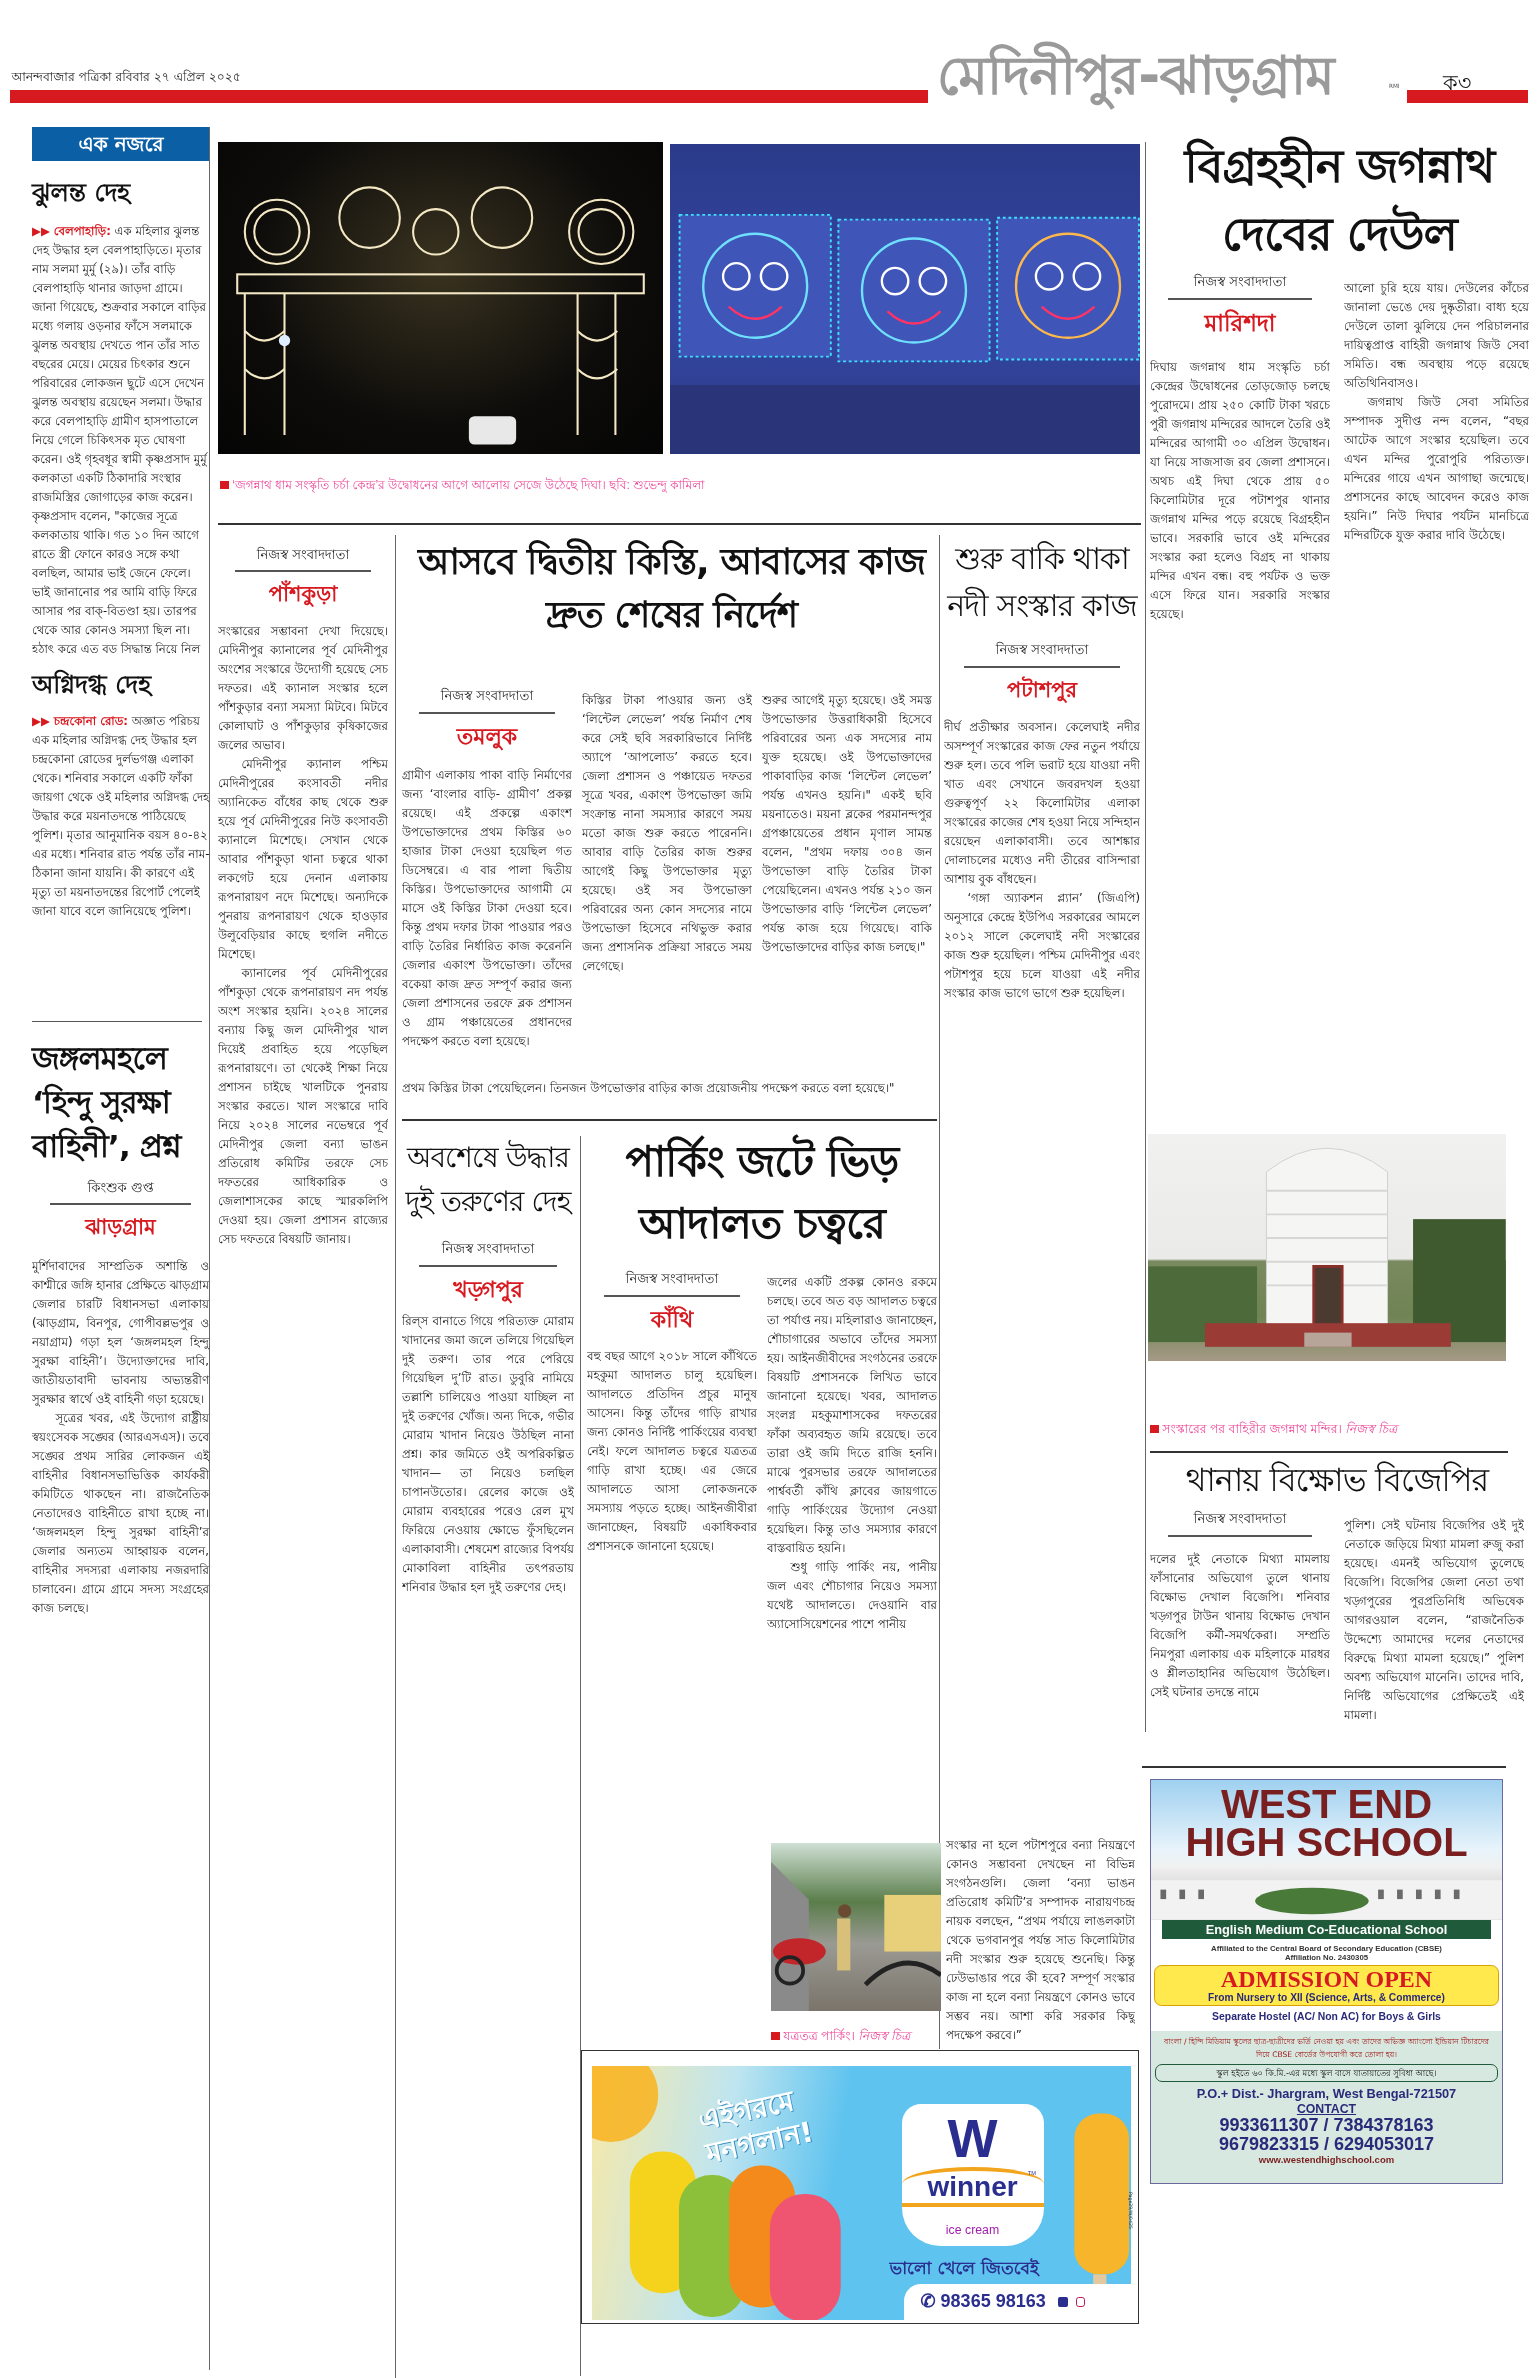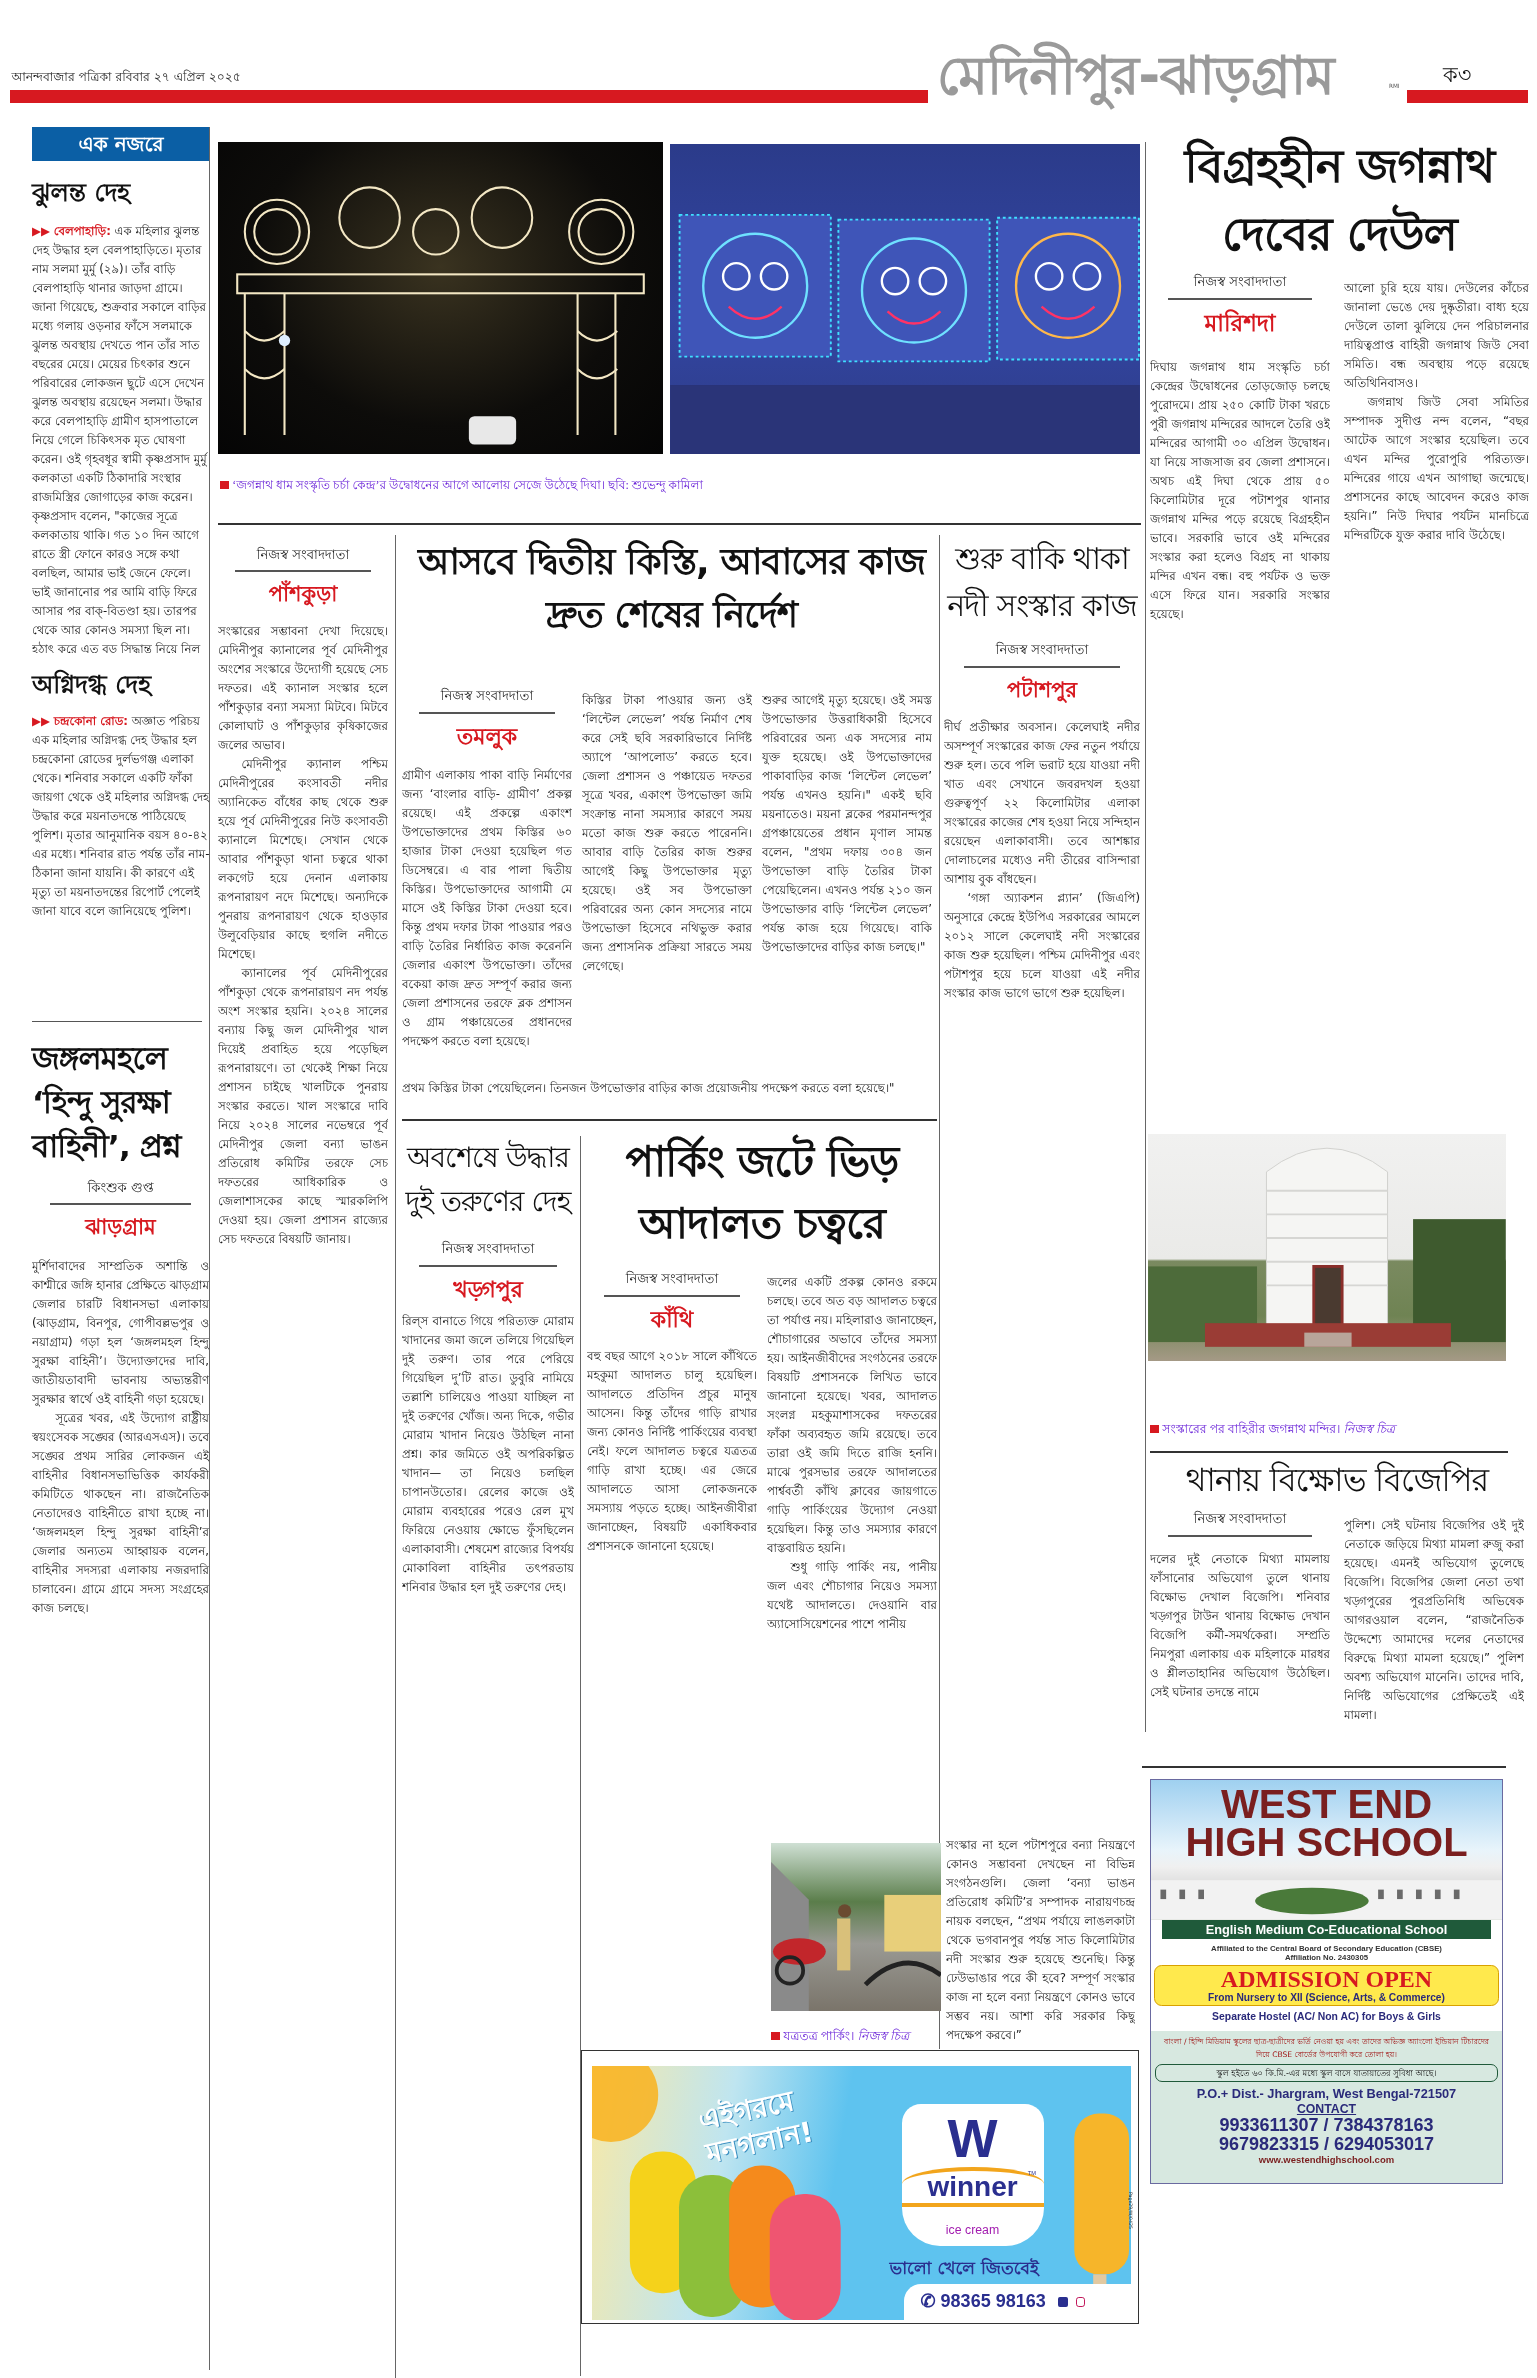--- a/index.html
+++ b/index.html
@@ -8,36 +8,36 @@
 .abs{position:absolute}
 .txt{font-family:"DejaVu Sans",sans-serif;font-size:11.7px;line-height:19px;text-align:justify;color:#1a1a1a;overflow:hidden}
 .txt p{text-indent:2em}
 .txt p.ni{text-indent:0}
 .byline{text-align:center;font-family:"DejaVu Sans",sans-serif;font-size:13.2px;color:#222}
 .byline .rule{width:80%;margin:3.8px auto 5.7px;border-top:2.8px double #555;height:0}
 .place{color:#d71920;font-weight:bold;font-size:24.6px;text-align:center;font-family:"DejaVu Sans",sans-serif}
 .hl{font-family:"DejaVu Sans",sans-serif;font-weight:bold;color:#111;line-height:1.15;text-align:center;letter-spacing:-0.9px}
 .vline{position:absolute;width:0.9px;background:#666}
 .hline{position:absolute;height:1.9px;background:#333}
-.cap{font-family:Liberation Serif, serif;font-size:12px;color:#6d28d9}
+.cap{font-family:Liberation Sans, sans-serif;font-size:12px;color:#ec4899}
 .cap .sq{display:inline-block;width:8.5px;height:8.5px;background:#d71920;margin-right:3.8px}
 .bullet{color:#d71920;font-weight:bold}
 .photo{position:absolute;overflow:hidden}
 </style>
 </head>
 <body>
 
 <div class="abs" style="left:0;top:0;width:1538px;height:118px;">
   <div class="abs" style="left:11.4px;top:68px;font-family:'DejaVu Sans',sans-serif;font-size:12.3px;color:#222;">আনন্দবাজার পত্রিকা রবিবার ২৭ এপ্রিল ২০২৫</div>
   <div class="abs" style="left:10.4px;top:90px;width:295px;height:13.2px;background:#d71920;"></div>
   <div class="abs" style="left:10.4px;top:90px;width:918px;height:13.2px;background:#d71920;"></div>
   <div class="abs" style="left:937px;top:43px;font-family:'DejaVu Sans',sans-serif;font-weight:bold;font-size:53px;color:#9a9a9a;letter-spacing:-0.9px;line-height:66px;">মেদিনীপুর-ঝাড়গ্রাম</div>
   <div class="abs" style="left:1389px;top:83px;font-size:5.7px;color:#555;font-family:'DejaVu Sans',sans-serif;">RMI</div>
   <div class="abs" style="left:1407px;top:90px;width:121px;height:13.2px;background:#d71920;"></div>
-  <div class="abs" style="left:1443px;top:59px;font-family:'DejaVu Sans',sans-serif;font-size:21px;color:#111;">ক৩</div>
+  <div class="abs" style="left:1443px;top:67px;font-family:'DejaVu Sans',sans-serif;font-size:21px;color:#111;">ক৩</div>
 </div>
 
 <div class="abs" style="left:32px;top:127px;width:178px;height:2243px;">
   <div style="background:#0b5fa5;color:#fff;text-align:center;font-family:'DejaVu Sans',sans-serif;font-weight:bold;font-size:20px;height:34px;line-height:34px;">এক নজরে</div>
   <div style="font-family:'DejaVu Sans',sans-serif;font-weight:bold;font-size:24.6px;margin-top:13.2px;">ঝুলন্ত দেহ</div>
   <div class="txt" style="font-size:11.7px;line-height:19px;margin-top:7.6px;height:431px;text-align:left;">
     <span class="bullet">▶▶</span>
     <span class="bullet">বেলপাহাড়ি:</span>
     <span>এক মহিলার ঝুলন্ত দেহ উদ্ধার হল বেলপাহাড়িতে। মৃতার নাম সলমা মুর্মু (২৯)। তাঁর বাড়ি বেলপাহাড়ি থানার জাড়দা গ্রামে। জানা গিয়েছে, শুক্রবার সকালে বাড়ির মধ্যে গলায় ওড়নার ফাঁসে সলমাকে ঝুলন্ত অবস্থায় দেখতে পান তাঁর সাত বছরের মেয়ে। মেয়ের চিৎকার শুনে পরিবারের লোকজন ছুটে এসে দেখেন ঝুলন্ত অবস্থায় রয়েছেন সলমা। উদ্ধার করে বেলপাহাড়ি গ্রামীণ হাসপাতালে নিয়ে গেলে চিকিৎসক মৃত ঘোষণা করেন। ওই গৃহবধূর স্বামী কৃষ্ণপ্রসাদ মুর্মু কলকাতা একটি ঠিকাদারি সংস্থার রাজমিস্ত্রির জোগাড়ের কাজ করেন। কৃষ্ণপ্রসাদ বলেন, "কাজের সূত্রে কলকাতায় থাকি। গত ১০ দিন আগে রাতে স্ত্রী ফোনে কারও সঙ্গে কথা বলছিল, আমার ভাই জেনে ফেলে। ভাই জানানোর পর আমি বাড়ি ফিরে আসার পর বাক্-বিতণ্ডা হয়। তারপর থেকে আর কোনও সমস্যা ছিল না। হঠাৎ করে এত বড় সিদ্ধান্ত নিয়ে নিল কেন কিছুই বুঝতে পারছি না।" শনিবার ঝাড়গ্রাম মেডিক্যাল কলেজ হাসপাতালে পুলিশ মর্গে ময়নাতদন্তের পর মৃতদেহ পরিবারের হাতে তুলে দেওয়া হয়।</span>
   </div>

